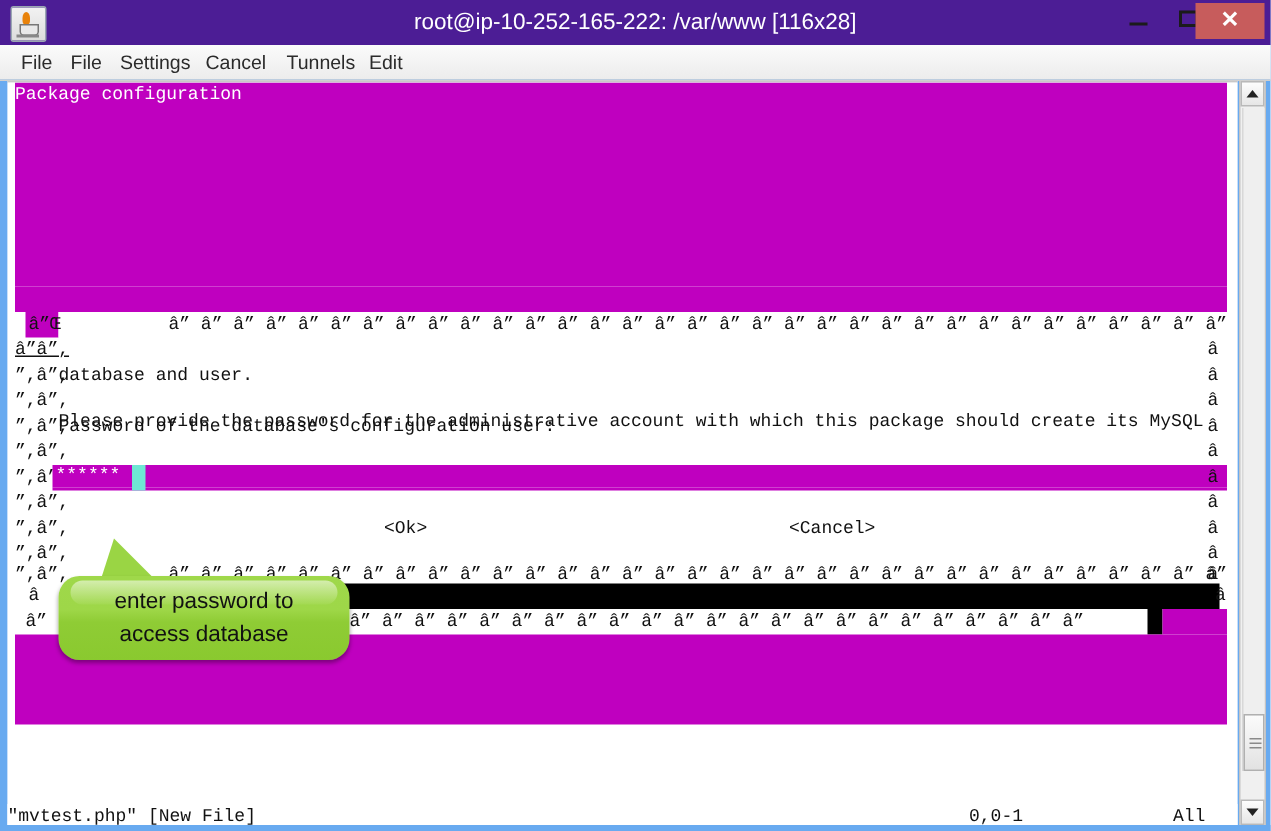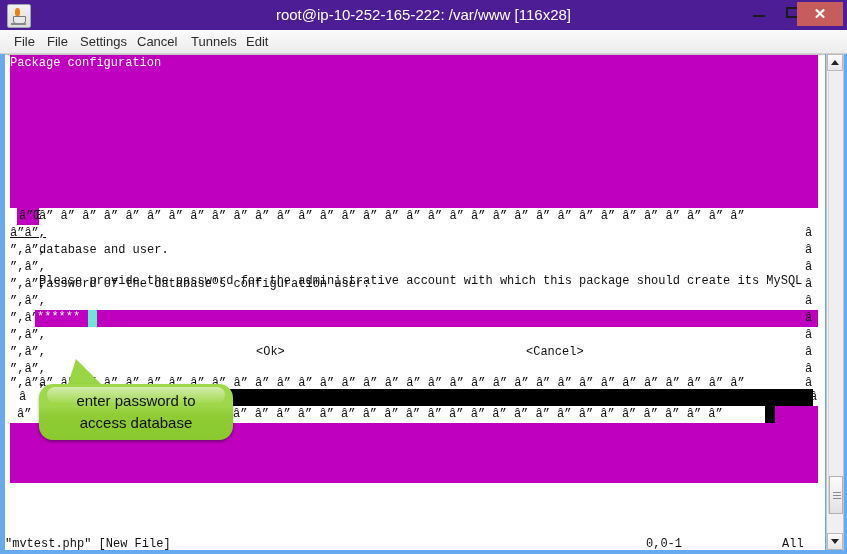--- a/index.html
+++ b/index.html
@@ -118,20 +118,21 @@
   }
   #term {
     position:absolute; left:0; top:0;
     width:820px; height:496px;
     background:#ffffff;
     font-family:"Liberation Mono","DejaVu Sans Mono", monospace;
     font-size:12px;
     line-height:17px;
     white-space:pre;
     color:#111111;
+    text-align:right;
   }
   .trow {
     position:absolute; left:0;
     height:17px; line-height:17px;
     white-space:pre;
     font-family:"Liberation Mono","DejaVu Sans Mono", monospace;
     font-size:12px;
   }
   .bg-mag { background:#BF00BF; }
   .fg-wht { color:#ffffff; }

